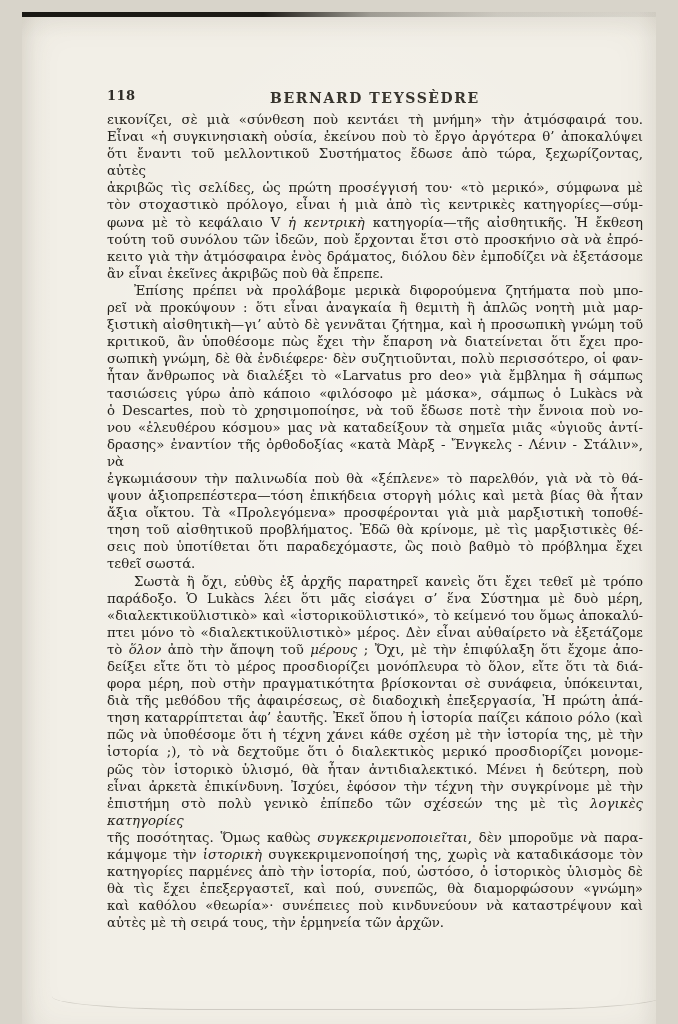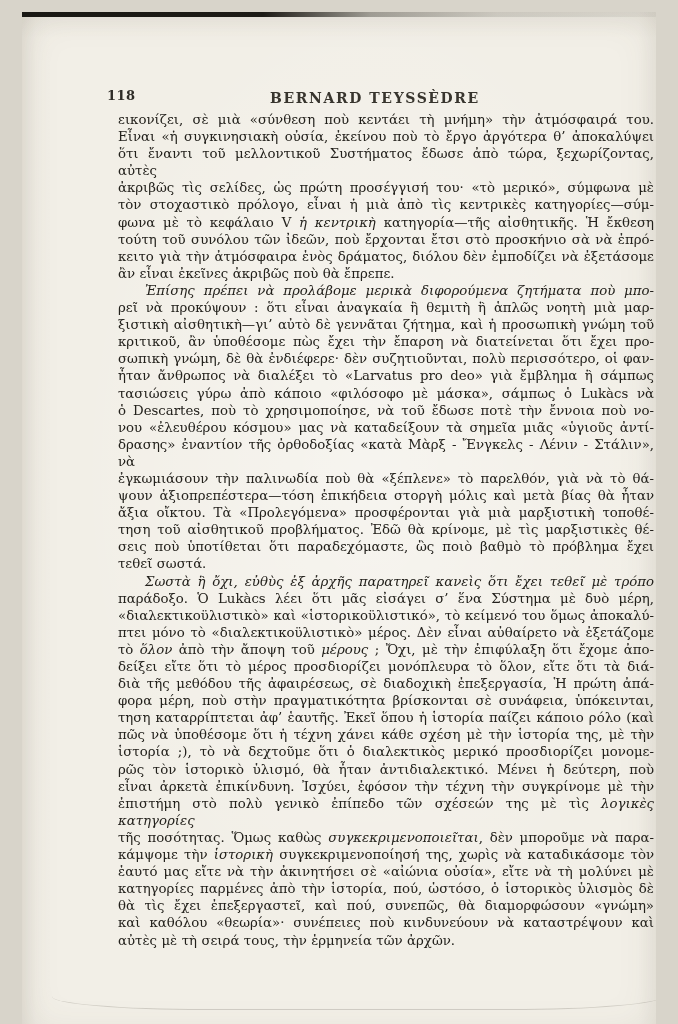--- a/index.html
+++ b/index.html
@@ -64,40 +64,40 @@
     left: 0; right: 0; top: 2px;
     text-align: center;
     font-size: 14px;
     font-weight: bold;
     letter-spacing: 1.6px;
     color: #38352e;
   }
   .text-body {
     position: absolute;
     top: 99px;
-    left: 96px;
+    left: 85px;
     width: 536px;
     font-size: 13.3px;
     line-height: 17.1px;
     color: #23211c;
     text-rendering: optimizeLegibility;
   }
   .para { margin: 0; }
   .line {
     text-align: justify;
     text-align-last: justify;
     -moz-text-align-last: justify;
     white-space: normal;
     word-spacing: 0.2px;
   }
   .line.last {
     text-align-last: left;
     -moz-text-align-last: left;
   }
-  .para.indent .line:first-child { padding-left: 27px; font-style: italic; }
+  .para.indent .line:first-child { padding-left: 27px; }
   .line i { }
 </style>
 </head>
 <body>
 
 <div class="page">
   <div class="scan-edge-top"></div>
 
   <div class="page-header">
     <span class="page-number">118</span>
@@ -134,31 +134,30 @@
         <div class="line">σεις ποὺ ὑποτίθεται ὅτι παραδεχόμαστε, ὣς ποιὸ βαθμὸ τὸ πρόβλημα ἔχει</div>
         <div class="line last">τεθεῖ σωστά.</div>
       </div>
       <div class="para indent">
         <div class="line">Σωστὰ ἢ ὄχι, εὐθὺς ἐξ ἀρχῆς παρατηρεῖ κανεὶς ὅτι ἔχει τεθεῖ μὲ τρόπο</div>
         <div class="line">παράδοξο. Ὁ Lukàcs λέει ὅτι μᾶς εἰσάγει σ’ ἕνα Σύστημα μὲ δυὸ μέρη,</div>
         <div class="line">«διαλεκτικοϋλιστικὸ» καὶ «ἱστορικοϋλιστικό», τὸ κείμενό του ὅμως ἀποκαλύ-</div>
         <div class="line">πτει μόνο τὸ «διαλεκτικοϋλιστικὸ» μέρος. Δὲν εἶναι αὐθαίρετο νὰ ἐξετάζομε</div>
         <div class="line">τὸ <i>ὅλον</i> ἀπὸ τὴν ἄποψη τοῦ <i>μέρους</i> ; Ὄχι, μὲ τὴν ἐπιφύλαξη ὅτι ἔχομε ἀπο-</div>
         <div class="line">δείξει εἴτε ὅτι τὸ μέρος προσδιορίζει μονόπλευρα τὸ ὅλον, εἴτε ὅτι τὰ διά-</div>
+        <div class="line">φορα μέρη, ποὺ στὴν πραγματικότητα βρίσκονται σὲ συνάφεια, ὑπόκεινται,</div>
         <div class="line">διὰ τῆς μεθόδου τῆς ἀφαιρέσεως, σὲ διαδοχικὴ ἐπεξεργασία, Ἡ πρώτη ἀπά-</div>
-        <div class="line">φορα μέρη, ποὺ στὴν πραγματικότητα βρίσκονται σὲ συνάφεια, ὑπόκεινται,</div>
         <div class="line">τηση καταρρίπτεται ἀφ’ ἑαυτῆς. Ἐκεῖ ὅπου ἡ ἱστορία παίζει κάποιο ρόλο (καὶ</div>
         <div class="line">πῶς νὰ ὑποθέσομε ὅτι ἡ τέχνη χάνει κάθε σχέση μὲ τὴν ἱστορία της, μὲ τὴν</div>
         <div class="line">ἱστορία ;), τὸ νὰ δεχτοῦμε ὅτι ὁ διαλεκτικὸς μερικό προσδιορίζει μονομε-</div>
         <div class="line">ρῶς τὸν ἱστορικὸ ὑλισμό, θὰ ἦταν ἀντιδιαλεκτικό. Μένει ἡ δεύτερη, ποὺ</div>
         <div class="line">εἶναι ἀρκετὰ ἐπικίνδυνη. Ἰσχύει, ἐφόσον τὴν τέχνη τὴν συγκρίνομε μὲ τὴν</div>
         <div class="line">ἐπιστήμη στὸ πολὺ γενικὸ ἐπίπεδο τῶν σχέσεών της μὲ τὶς <i>λογικὲς κατηγορίες</i></div>
         <div class="line">τῆς ποσότητας. Ὅμως καθὼς <i>συγκεκριμενοποιεῖται</i>, δὲν μποροῦμε νὰ παρα-</div>
         <div class="line">κάμψομε τὴν <i>ἱστορικὴ</i> συγκεκριμενοποίησή της, χωρὶς νὰ καταδικάσομε τὸν</div>
-        <div class="line">ἑαυτό μας εἴτε νὰ τὴν ἀκινητήσει σὲ «αἰώνια οὐσία», εἴτε νὰ τὴ μολύνει μὲ</div>
         <div class="line">κατηγορίες παρμένες ἀπὸ τὴν ἱστορία, πού, ὡστόσο, ὁ ἱστορικὸς ὑλισμὸς δὲ</div>
         <div class="line">θὰ τὶς ἔχει ἐπεξεργαστεῖ, καὶ πού, συνεπῶς, θὰ διαμορφώσουν «γνώμη»</div>
         <div class="line">καὶ καθόλου «θεωρία»· συνέπειες ποὺ κινδυνεύουν νὰ καταστρέψουν καὶ</div>
         <div class="line last">αὐτὲς μὲ τὴ σειρά τους, τὴν ἑρμηνεία τῶν ἀρχῶν.</div>
       </div>
     </div>
 
   <div class="scan-line-bottom"></div>
 </div>
 

